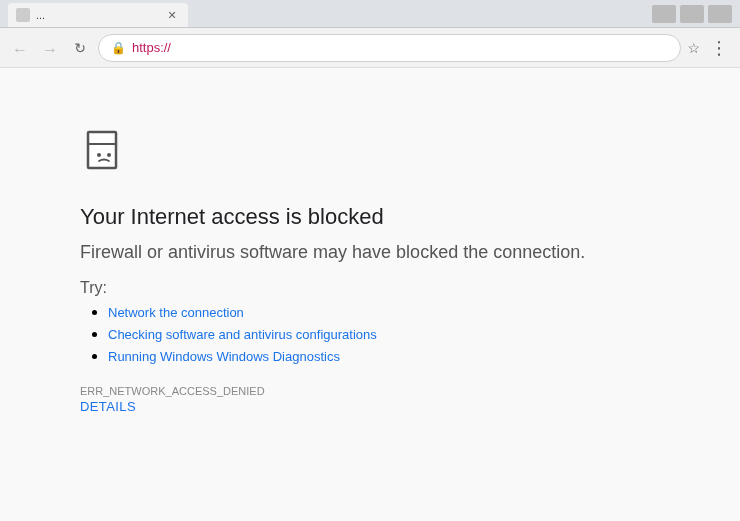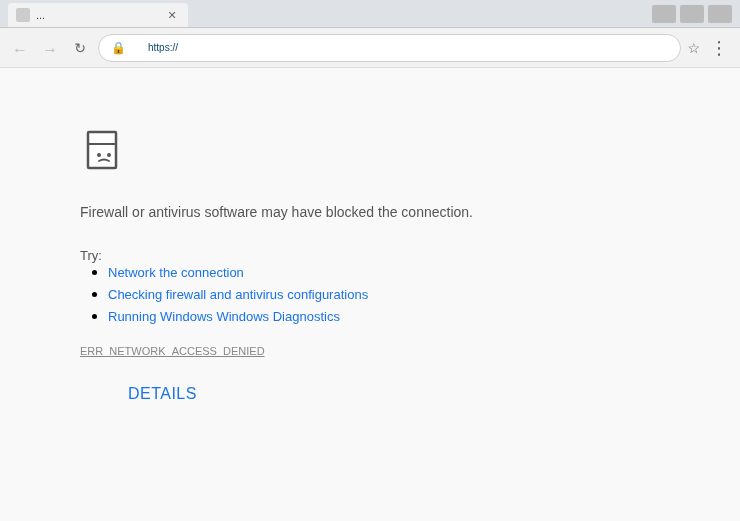--- a/index.html
+++ b/index.html
@@ -129,24 +129,23 @@
       padding: 0 12px;
       gap: 6px;
     }
 
     .url-secure-icon {
       font-size: 12px;
       color: #555;
     }
 
     .url-text {
-      font-size: 10px;
-      color: #0c4a6e;
-      flex: 1;
-      margin-left: 16px;
+      font-size: 13px;
+      color: #be185d;
+      flex: 1;
     }
 
     .star-icon {
       color: #666;
       font-size: 14px;
       cursor: pointer;
     }
 
     .menu-icon {
       color: #555;
@@ -170,29 +169,29 @@
     }
 
     .error-title {
       font-size: 22px;
       font-weight: normal;
       color: #202124;
       margin-bottom: 12px;
     }
 
     .error-subtitle {
-      font-size: 14px;
-      color: #555;
-      margin-bottom: 28px;
+      font-size: 18px;
+      color: #555;
+      margin-bottom: 16px;
     }
 
     .try-label {
-      font-size: 13px;
-      color: #555;
-      margin-bottom: 0;
+      font-size: 16px;
+      color: #555;
+      margin-bottom: 6px;
     }
 
     .suggestions-list {
       list-style: disc;
       padding-left: 28px;
       margin-bottom: 20px;
     }
 
     .suggestions-list li {
       margin-bottom: 4px;
@@ -200,32 +199,29 @@
 
     .suggestions-list a {
       font-size: 13px;
       color: #1a73e8;
       text-decoration: none;
     }
 
     .error-code {
       font-size: 11px;
       color: #888;
-      margin-bottom: 28px;
-      text-decoration: underline;
     }
 
     .details-link {
-      font-size: 16px;
+      font-size: 13px;
       color: #1a73e8;
       text-decoration: none;
       cursor: pointer;
       font-weight: 500;
       letter-spacing: 0.03em;
-      margin-left: 48px;
     }
   </style>
 </head>
 <body>
 
 <div class="title-bar">
   <div class="tab-container">
     <div class="tab">
       <div class="tab-favicon"></div>
       <span class="tab-title">...</span>
@@ -256,30 +252,31 @@
 
   
   <svg class="error-icon" viewBox="0 0 48 48" fill="none" xmlns="http://www.w3.org/2000/svg">
     <rect x="8" y="4" width="28" height="36" rx="1" stroke="#555" stroke-width="2.5" fill="white"></rect>
     <line x1="8" y1="16" x2="36" y2="16" stroke="#555" stroke-width="2"></line>
     <circle cx="19" cy="27" r="2" fill="#555"></circle>
     <circle cx="29" cy="27" r="2" fill="#555"></circle>
     <path d="M19 33 Q24 30 29 33" stroke="#555" stroke-width="1.8" fill="none" stroke-linecap="round"></path>
   </svg>
 
+  <h1 class="error-title">Your Internet access is blocked</h1>
   <p class="error-subtitle">Firewall or antivirus software may have blocked the connection.</p>
 
   <p class="try-label">Try:</p>
 
   <ul class="suggestions-list">
     <li>
       <a href="#">Network the connection</a>
     </li>
     <li>
-      <a href="#">Checking firewall and antivirus configurations</a>
+      <a href="#">Checking software and antivirus configurations</a>
     </li>
     <li>
       <a href="#">Running Windows Windows Diagnostics</a>
     </li>
   </ul>
 
   <p class="error-code">ERR_NETWORK_ACCESS_DENIED</p>
 
   <a href="#" class="details-link">DETAILS</a>
 

